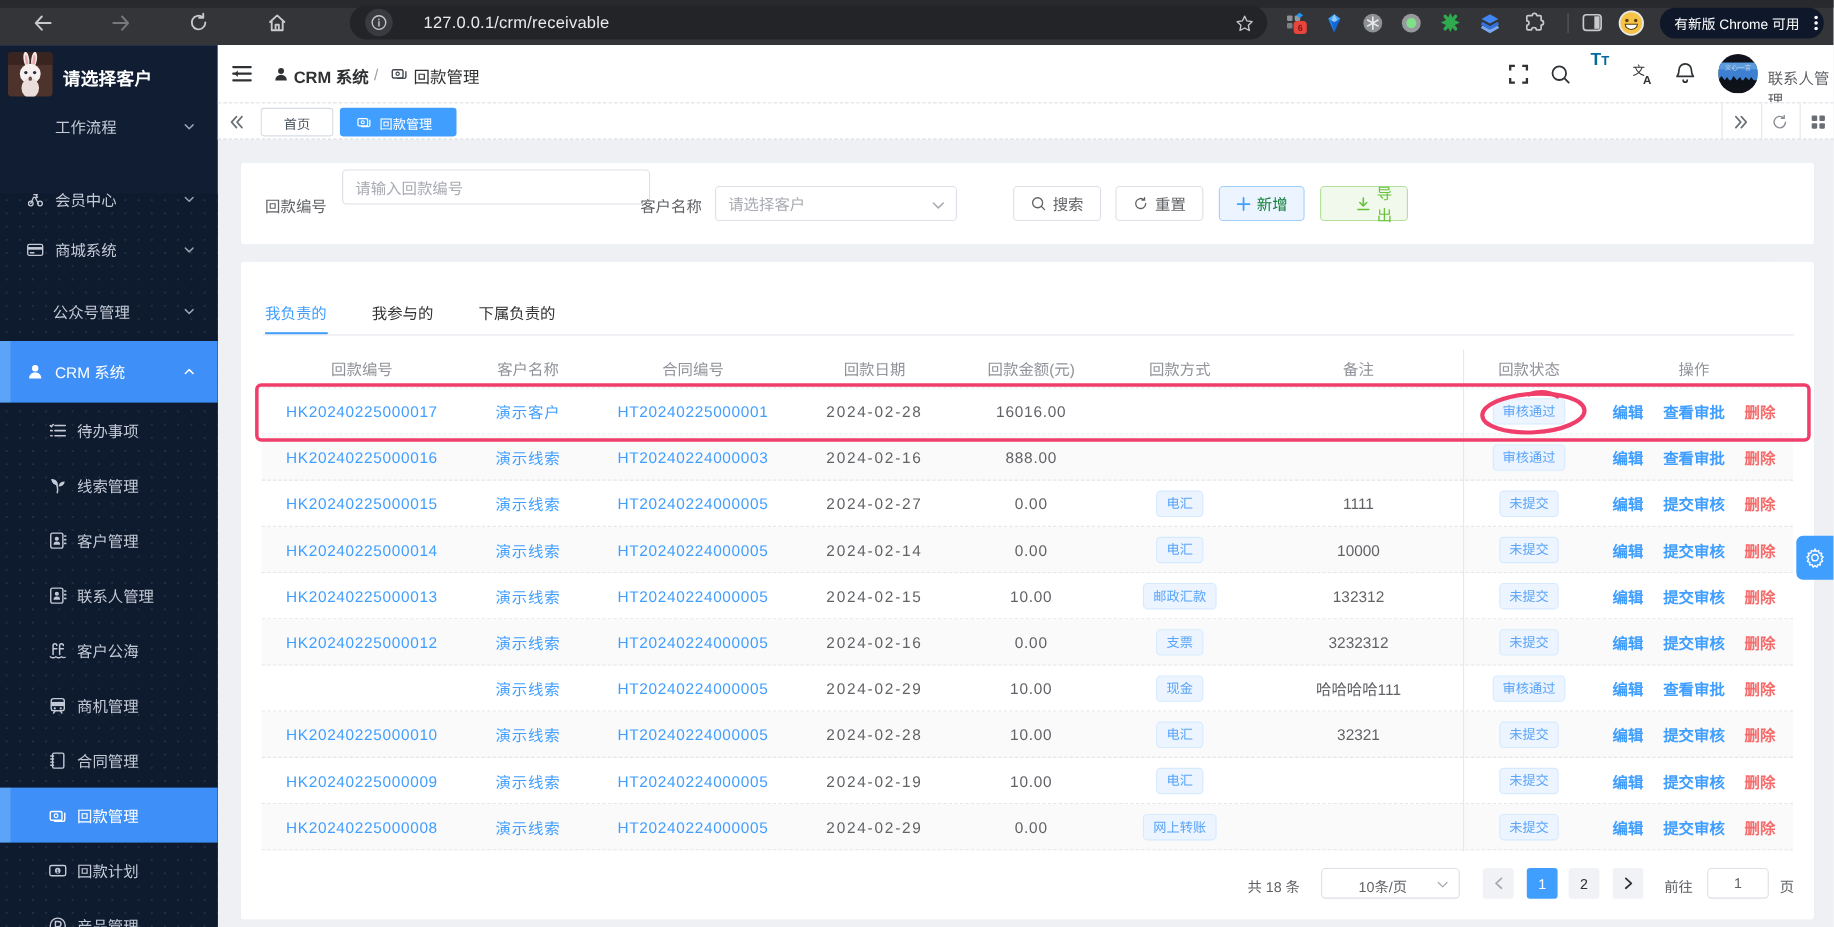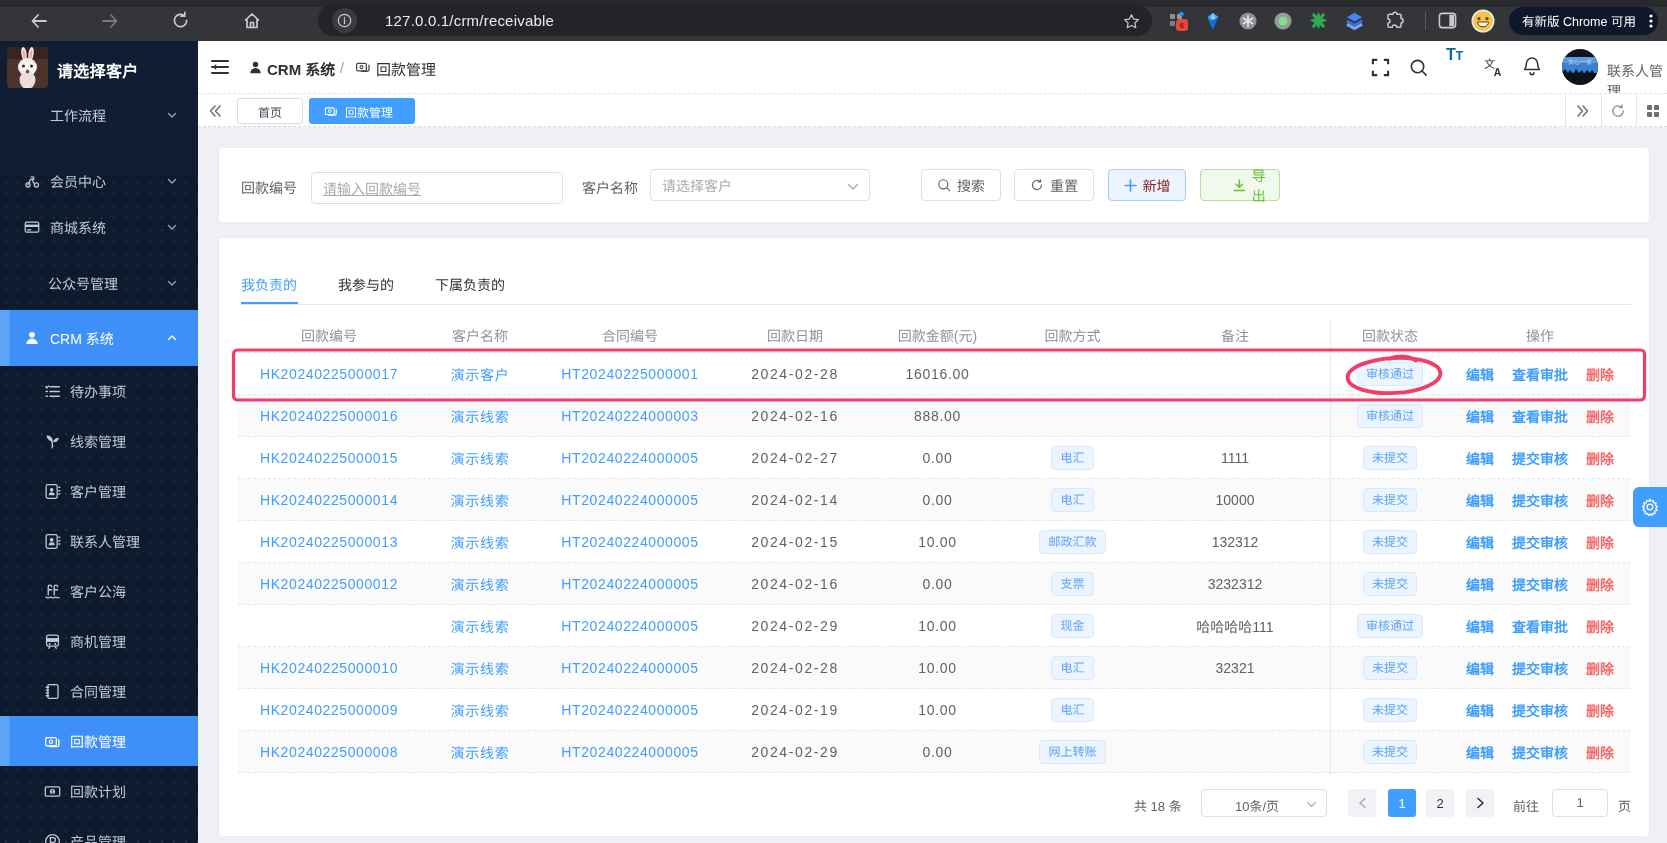--- a/index.html
+++ b/index.html
@@ -38,21 +38,21 @@
 .ttab { position:absolute; top:4px; height:26px; display:flex; align-items:center; font-size:12px; border-radius:3px; }
 
 
 .card { position:absolute; background:#fff; border:1px solid #ebeef3; border-radius:4px; }
 #card1 { left:218px; top:147px; width:1432px; height:76px; }
 #card2 { left:218px; top:237px; width:1432px; height:600px; }
 .flabel { font-size:14px; color:#606266; }
 .finput { position:absolute; height:32px; border:1px solid #dcdfe6; border-radius:4px; background:#fff; font-size:14px; color:#a8abb2; display:flex; align-items:center; padding-left:11px; }
 .btn { position:absolute; height:32px; border-radius:4px; font-size:14px; display:flex; align-items:center; justify-content:center; gap:6px; }
 .btn-plain { border:1px solid #dcdfe6; background:#fff; color:#606266; }
-.btn-blue { border:1px solid #a0cfff; background:#ecf5ff; color:#7f1d1d; }
+.btn-blue { border:1px solid #a0cfff; background:#ecf5ff; color:#15803d; }
 .btn-green { border:1px solid #b3e19d; background:#f0f9eb; color:#67c23a; }
 
 
 .ctab { position:absolute; top:36px; font-size:14px; color:#303133; font-weight:500; }
 #tabline { position:absolute; left:20px; top:66px; width:1392px; height:1px; background:#e4e7ed; }
 #tabactiveline { position:absolute; left:22px; top:64px; width:57px; height:2px; background:#409eff; }
 
 
 #tbl { position:absolute; left:238px; top:318px; width:1392px; }
 .trow { position:absolute; left:0; width:1392px; height:42px; }
@@ -405,21 +405,21 @@
     </svg>
   <svg style="position:absolute;right:7px;top:10px;" width="14" height="14" viewBox="0 0 14 14">
       <rect x="1" y="1" width="5" height="5" rx="1" fill="#6a6e75"></rect>
       <rect x="8" y="1" width="5" height="5" rx="1" fill="#6a6e75"></rect>
       <rect x="1" y="8" width="5" height="5" rx="1" fill="#6a6e75"></rect>
       <rect x="8" y="8" width="5" height="5" rx="1" fill="#6a6e75"></rect>
     </svg>
 </div>
 <div class="card" id="card1">
   <span class="flabel" style="position:absolute;left:22px;top:29px;">回款编号</span>
-  <div class="finput" style="left:92px;top:24px;width:252px;text-decoration:underline;">请输入回款编号</div>
+  <div class="finput" style="left:92px;top:6px;width:280px;">请输入回款编号</div>
   <span class="flabel" style="position:absolute;left:363px;top:29px;">客户名称</span>
   <div class="finput" style="left:431px;top:21px;width:220px;">请选择客户
     <svg style="position:absolute;right:10px;top:13px;" width="12" height="8" viewBox="0 0 12 8">
         <path d="M1.5 1.5 L6 6 L10.5 1.5" stroke="#a8abb2" stroke-width="1.4" fill="none" stroke-linecap="round" stroke-linejoin="round"></path>
       </svg>
   </div>
   <div class="btn btn-plain" style="left:702px;top:21px;width:80px;">
     <svg width="14" height="14" viewBox="0 0 20 20">
         <circle cx="9" cy="9" r="6.5" stroke="#606266" stroke-width="1.7" fill="none"></circle>
         <path d="M14 14 L18 18" stroke="#606266" stroke-width="1.7" stroke-linecap="round"></path>

